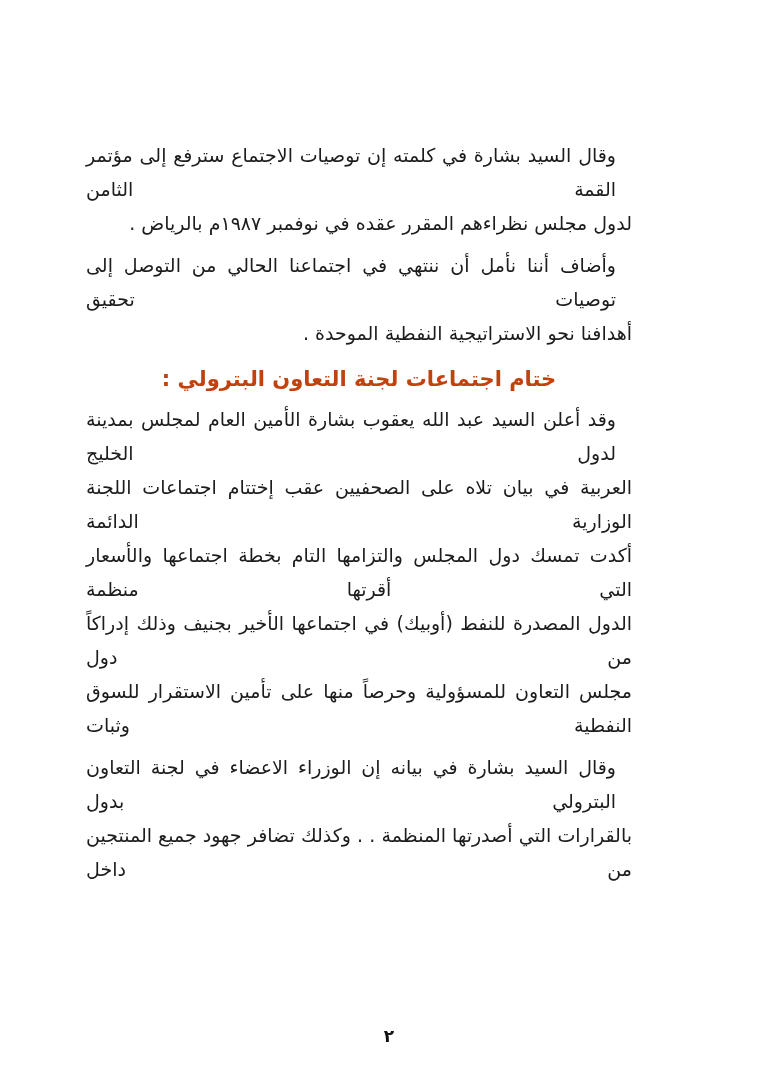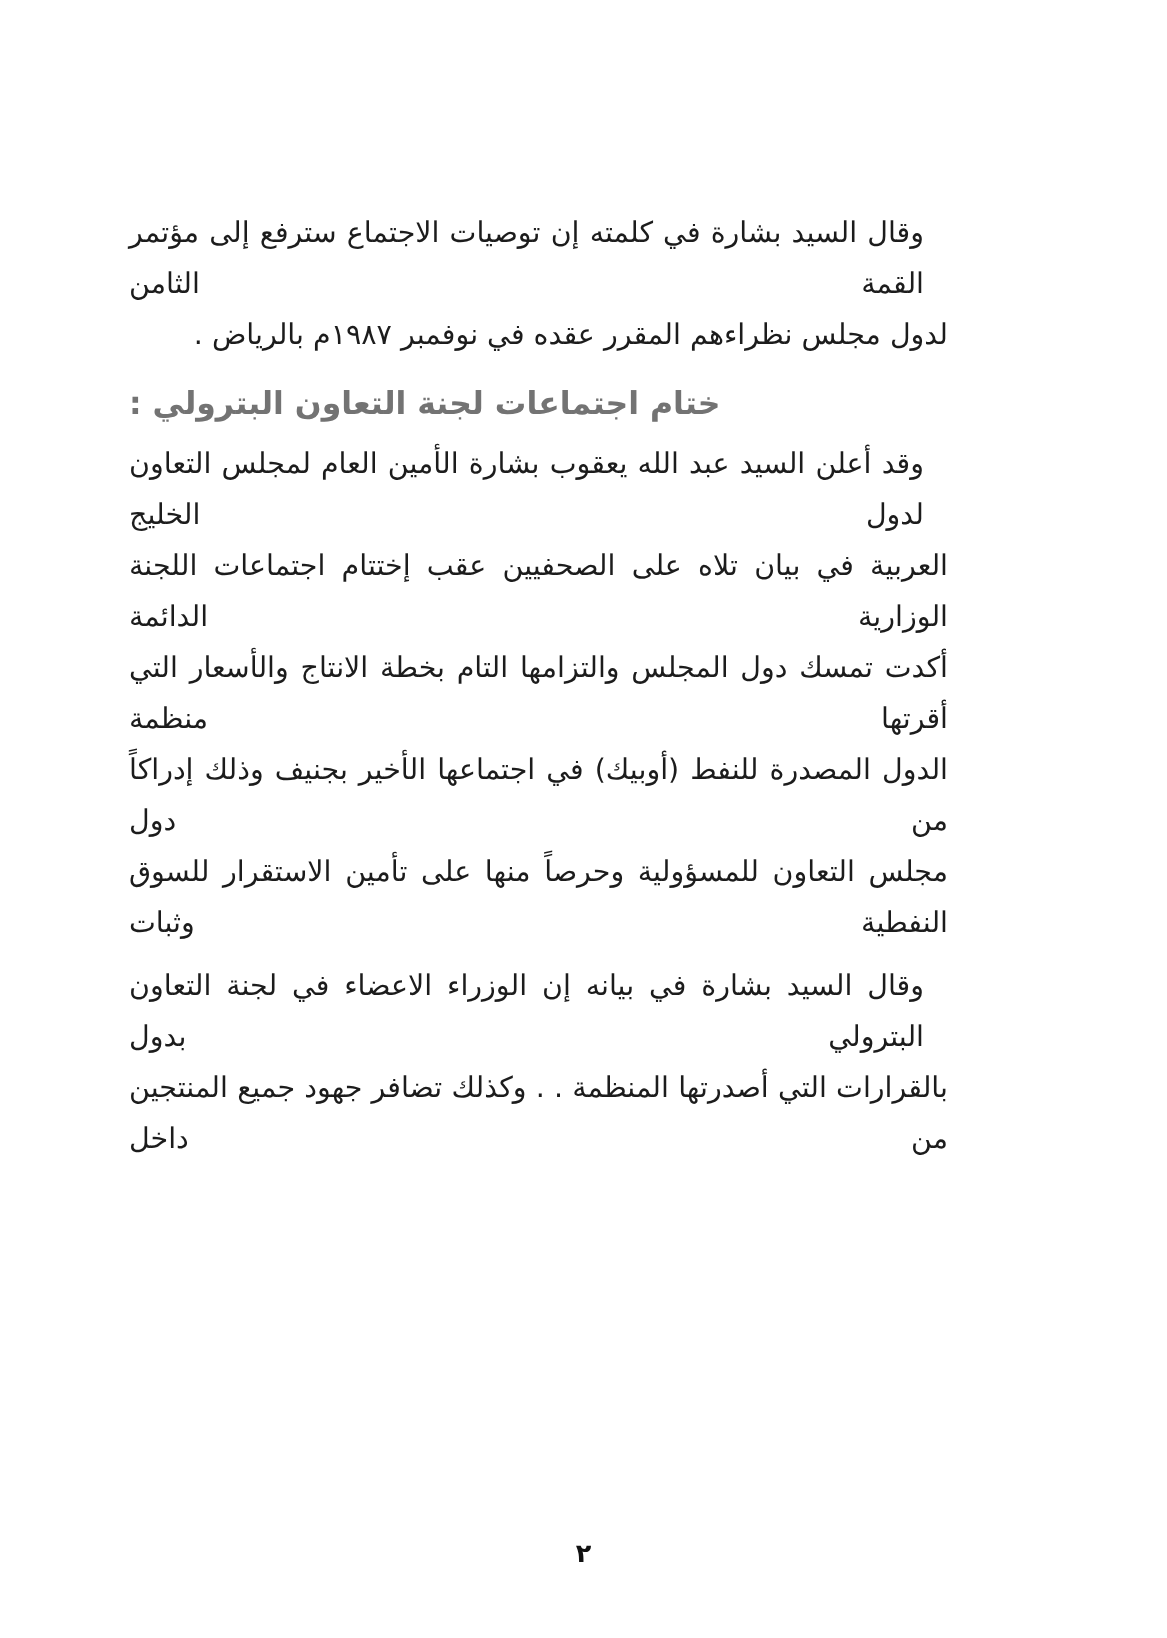--- a/index.html
+++ b/index.html
@@ -36,27 +36,27 @@
     letter-spacing: 0.1px;
   }
   .line.last {
     text-align-last: right;
   }
   .line.first {
     padding-right: 16px;
   }
   .heading {
     direction: rtl;
-    text-align: left;
+    text-align: center;
     font-size: 21px;
     font-weight: bold;
     line-height: 34px;
     margin-top: 12px;
     margin-bottom: 6px;
-    color: #737373;
+    color: #c2410c;
   }
   .block.spaced { margin-top: 12px; }
   .page-number {
     position: absolute;
     top: 1026px;
     left: 0;
     width: 778px;
     text-align: center;
     font-size: 17px;
     font-weight: bold;
@@ -67,27 +67,31 @@
 <body>
 
 <div class="page">
   <main class="text-block">
 
     <section class="block">
       <div class="line first">وقال السيد بشارة في كلمته إن توصيات الاجتماع سترفع إلى مؤتمر القمة الثامن</div>
       <div class="line last">لدول مجلس نظراءهم المقرر عقده في نوفمبر ١٩٨٧م بالرياض .</div>
     </section>
 
+    <section class="block">
+      <div class="line first">وأضاف أننا نأمل أن ننتهي في اجتماعنا الحالي من التوصل إلى توصيات تحقيق</div>
+      <div class="line last">أهدافنا نحو الاستراتيجية النفطية الموحدة .</div>
+    </section>
 
     <h2 class="heading">ختام اجتماعات لجنة التعاون البترولي :</h2>
 
     <section class="block">
-      <div class="line first">وقد أعلن السيد عبد الله يعقوب بشارة الأمين العام لمجلس التعاون لدول الخليج</div>
+      <div class="line first">وقد أعلن السيد عبد الله يعقوب بشارة الأمين العام لمجلس بمدينة لدول الخليج</div>
       <div class="line">العربية في بيان تلاه على الصحفيين عقب إختتام اجتماعات اللجنة الوزارية الدائمة</div>
-      <div class="line">أكدت تمسك دول المجلس والتزامها التام بخطة الانتاج والأسعار التي أقرتها منظمة</div>
+      <div class="line">أكدت تمسك دول المجلس والتزامها التام بخطة اجتماعها والأسعار التي أقرتها منظمة</div>
       <div class="line">الدول المصدرة للنفط (أوبيك) في اجتماعها الأخير بجنيف وذلك إدراكاً من دول</div>
       <div class="line">مجلس التعاون للمسؤولية وحرصاً منها على تأمين الاستقرار للسوق النفطية وثبات</div>
     </section>
 
 
     <section class="block">
       <div class="line first">وقال السيد بشارة في بيانه إن الوزراء الاعضاء في لجنة التعاون البترولي بدول</div>
       <div class="line">بالقرارات التي أصدرتها المنظمة . . وكذلك تضافر جهود جميع المنتجين من داخل</div>
 
     </section>

